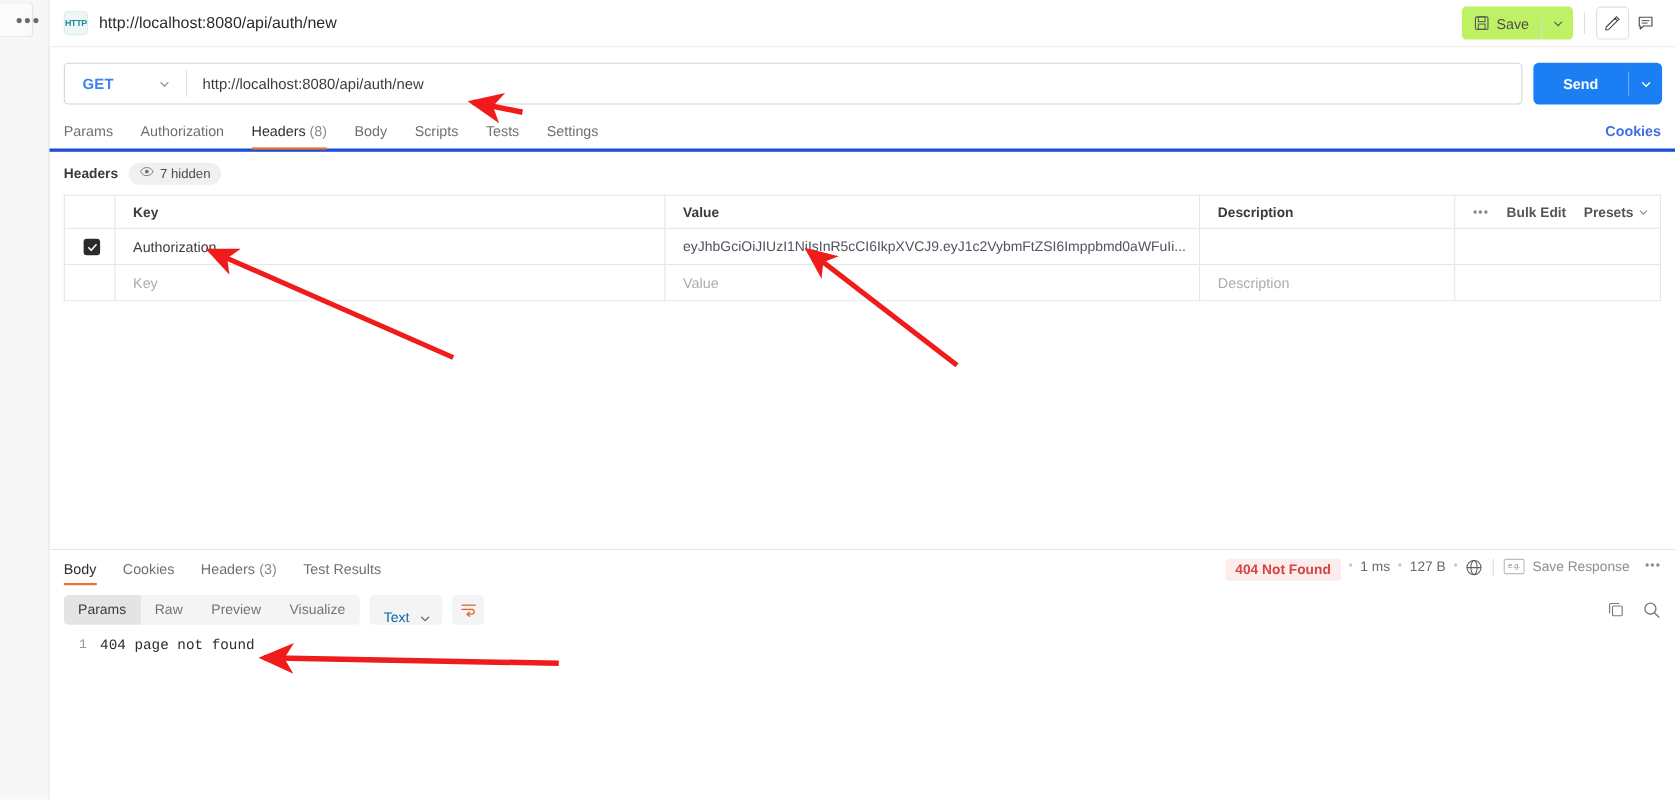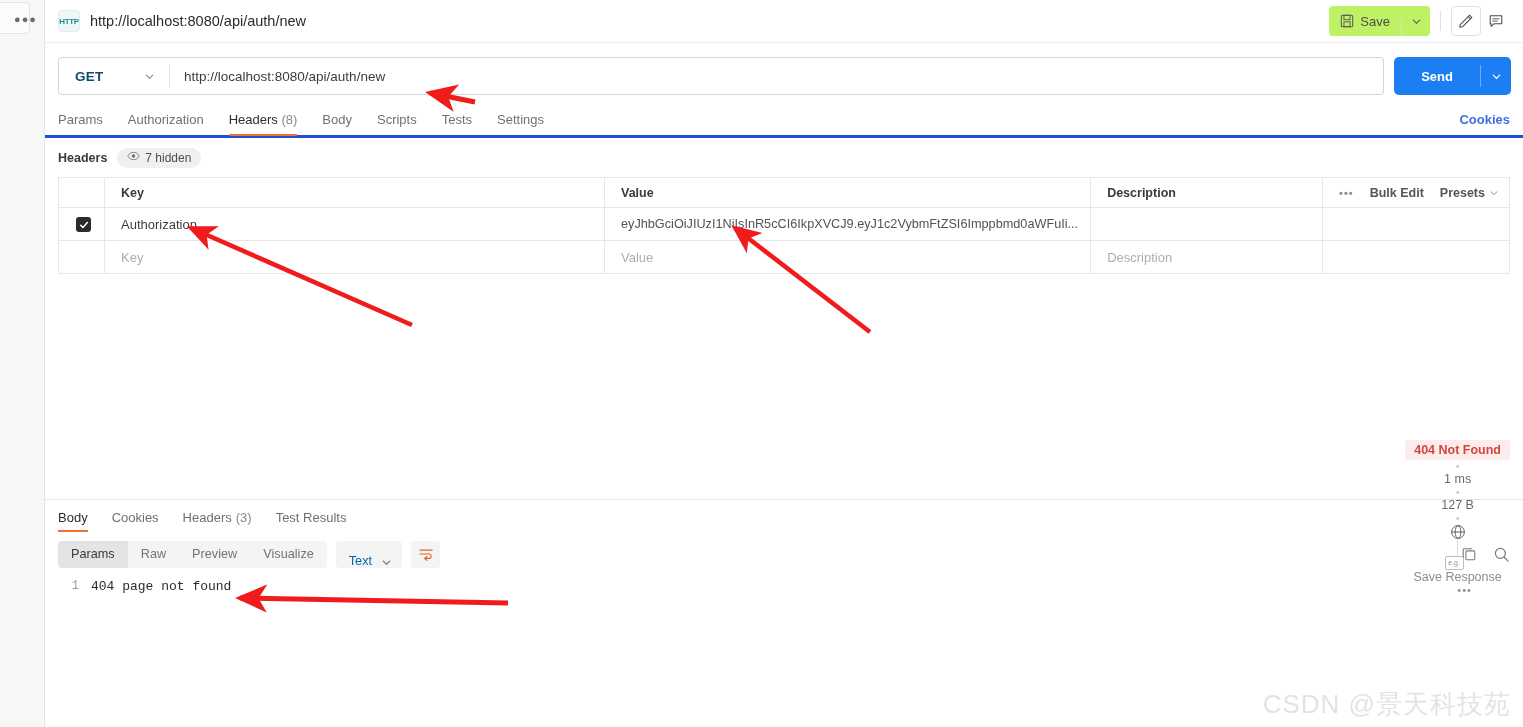--- a/index.html
+++ b/index.html
@@ -88,21 +88,21 @@
   .url-box {
     flex: 1 1 auto; height: 38px; border: 1px solid #d4d4d4;
     border-radius: 4px; display: flex; align-items: center;
     background: #fff; min-width: 0;
   }
   .method {
     display: flex; align-items: center; justify-content: space-between;
     width: 110px; height: 36px; padding: 0 14px 0 16px;
     cursor: pointer; flex: 0 0 110px;
   }
-  .method-label { font-size: 13.5px; font-weight: bold; color: #0c4a6e; letter-spacing: .2px; }
+  .method-label { font-size: 13.5px; font-weight: bold; color: #3b82f6; letter-spacing: .2px; }
   .method-sep { width: 1px; height: 24px; background: #e2e2e2; flex: 0 0 1px; }
   .url-input {
     flex: 1 1 auto; border: none; outline: none; height: 36px;
     padding: 0 14px; font-size: 13.5px; color: #3c3c3c;
     background: transparent; font-family: "Liberation Sans", sans-serif;
     min-width: 0;
   }
   .send-group {
     display: flex; align-items: center; background: #1b7ef2;
     border-radius: 5px; height: 38px; flex: 0 0 auto; overflow: hidden;
@@ -197,22 +197,22 @@
     font-size: 13px; color: #707070; cursor: pointer; margin-right: 24px;
     position: relative; height: 35px; display: flex; align-items: center;
   }
   .resptab.active { color: #2e2e2e; }
   .resptab.active::after {
     content: ''; position: absolute; left: 0; right: 0; bottom: 3px;
     height: 2px; background: #f0712c;
   }
   .resptab .count { color: #8a8a8a; }
   .statusbar {
-    margin-left: auto; display: flex; align-items: center; gap: 0;
-    font-size: 12.5px; color: #6a6a6a; flex-direction: column;
+    margin-left: auto; display: flex; align-items: flex-start; gap: 0;
+    font-size: 12.5px; color: #6a6a6a;
   }
   .badge404 {
     background: #fdecec; color: #d4453e; border-radius: 3px;
     padding: 3px 9px; font-size: 12.5px; font-weight: bold;
   }
   .dot-sep { color: #c9c9c9; margin: 0 7px; font-size: 11px; }
   .stat { color: #6a6a6a; }
   .sbar-div { width: 1px; height: 16px; background: #dcdcdc; margin: 0 9px; }
   .save-resp { color: #8d8d8d; font-size: 12.5px; cursor: pointer; }
   .eg-icon {
@@ -517,21 +517,20 @@
             </svg>
           </span>
         </div>
       </div>
 
       <div class="codearea">
         <div class="codeline">
           <span class="lineno">1</span>
           <span class="linetext">404 page not found</span>
         </div>
-        <div class="watermark">CSDN @景天科技苑</div>
       </div>
     </div>
 
   </div>
 
   <svg class="anno" viewBox="0 0 1523 727">
     <defs>
       <marker id="ah" markerWidth="7" markerHeight="7" refX="5.4" refY="3.2" orient="auto">
         <path d="M0,0.4 L6.4,3.2 L0,6 L1.7,3.2 Z" fill="#f01b1b"></path>
       </marker>

